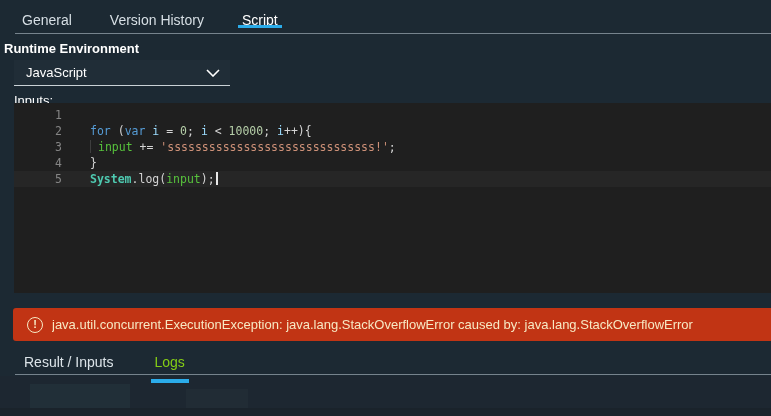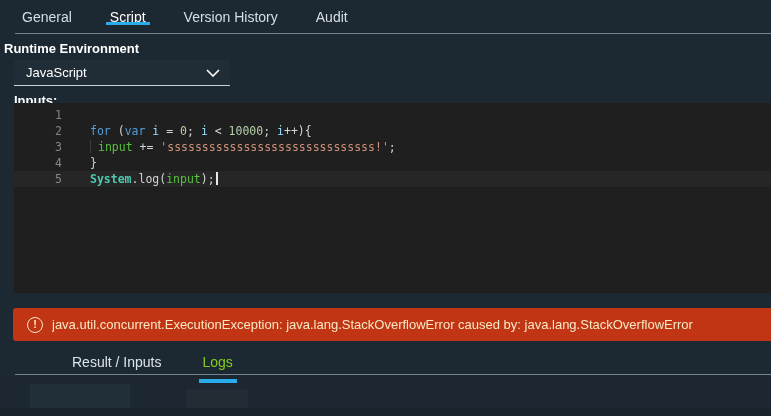--- a/index.html
+++ b/index.html
@@ -3,36 +3,36 @@
 <meta charset="utf-8">
 <style>
   html,body{margin:0;padding:0;background:#10181f;}
   .screen{
     position:relative;width:771px;height:416px;overflow:hidden;
     background:var(--page-bg,#1c2933);
     font-family:"Liberation Sans",sans-serif;
     -webkit-font-smoothing:antialiased;
   }
   
-  .top-tabbar{position:absolute;left:0;top:0;right:0;height:34px;display:flex;align-items:center;padding-left:18px;gap:30px;}
+  .top-tabbar{position:absolute;left:0;top:12px;right:0;height:34px;display:flex;align-items:flex-start;padding-left:18px;gap:30px;}
   .divider-top{position:absolute;left:15px;right:0;top:33px;height:1px;background:#76838d;}
   .tab{display:flex;align-items:center;padding:0 4px;font-size:14px;color:#d7dfe5;position:relative;cursor:pointer;white-space:nowrap;}
   .tab.active{color:#ffffff;}
   .tab.active::after{content:"";position:absolute;left:0;right:0;bottom:0;height:3px;background:var(--accent-blue,#2bacea);z-index:2;}
   
   .runtime-label{position:absolute;left:4px;top:41px;font-size:13px;font-weight:bold;color:#ffffff;}
   .runtime-select{
     position:absolute;left:14px;top:60px;width:216px;height:26px;box-sizing:border-box;
     display:flex;align-items:center;justify-content:space-between;
     padding:0 10px 0 12px;border-bottom:1px solid #c9d1d6;
     font-size:13px;color:#ffffff;background:rgba(255,255,255,0.02);cursor:pointer;
   }
   .chev{flex:none;}
   
-  .inputs-label{position:absolute;left:14px;top:93px;font-size:13px;font-weight:bold;color:#ffffff;z-index:1;}
+  .inputs-label{position:absolute;left:14px;top:93px;font-size:13px;font-weight:normal;color:#ffffff;z-index:1;}
   
   .editor{
     position:absolute;left:14px;top:103px;right:0;height:190px;z-index:2;
     background:var(--editor-bg,#1f1f1f);
     font-family:"DejaVu Sans Mono",monospace;font-size:11.5px;
     padding-top:4px;box-sizing:border-box;cursor:text;
   }
   .row{display:flex;height:16px;line-height:16px;}
   .row.current{background:var(--current-line-bg,#262626);}
   .gutter{flex:none;width:48px;text-align:right;color:var(--line-number,#858585);}
@@ -54,41 +54,40 @@
     color:var(--error-text,#f7e9c4);font-size:13px;
   }
   .err-icon{
     flex:none;width:16px;height:16px;box-sizing:border-box;
     border:1px solid var(--error-text,#f7e9c4);border-radius:50%;
     display:flex;align-items:center;justify-content:center;
     font-size:11px;font-weight:bold;line-height:1;
   }
   .err-msg{white-space:nowrap;overflow:hidden;}
   
-  .bottom-tabbar{position:absolute;left:0;top:341px;right:0;height:41px;display:flex;align-items:stretch;padding-left:20px;gap:33px;z-index:2;margin-left:48px;}
+  .bottom-tabbar{position:absolute;left:0;top:341px;right:0;height:41px;display:flex;align-items:stretch;padding-left:20px;gap:33px;z-index:2;}
   .bottom-tabbar .tab{font-size:14px;color:#dce4e9;}
   .bottom-tabbar .tab.active{color:#84cc16;}
   .bottom-tabbar .tab.active::after{height:4px;bottom:-1px;}
   .divider-bottom{position:absolute;left:15px;right:0;top:374px;height:1px;background:#76838d;}
   
   .logs-panel{position:absolute;left:0;top:376px;right:0;bottom:0;background:#1d2731;}
   .logs-block-a{position:absolute;left:30px;top:8px;width:100px;height:26px;background:#212f38;}
   .logs-block-b{position:absolute;left:186px;top:13px;width:62px;height:21px;background:#212c35;}
   .logs-footer-strip{position:absolute;left:0;bottom:0;right:0;height:8px;background:#1a232b;}
 </style>
 </head>
 <body>
 
 <div class="screen">
 
   <div class="top-tabbar" id="top-tabbar">
       <div class="tab">General</div>
+      <div class="tab">Version History</div>
       <div class="tab active">Script</div>
-      <div class="tab">Version History</div>
-      <div class="tab">Audit</div>
     </div>
   <div class="divider-top"></div>
 
   <div class="runtime-label">Runtime Environment</div>
 
   <div class="runtime-select">
     <span>JavaScript</span>
     <svg class="chev" width="14" height="8" viewBox="0 0 14 8">
       <polyline points="1,1 7,7 13,1" fill="none" stroke="#ffffff" stroke-width="1.6"></polyline>
     </svg>

